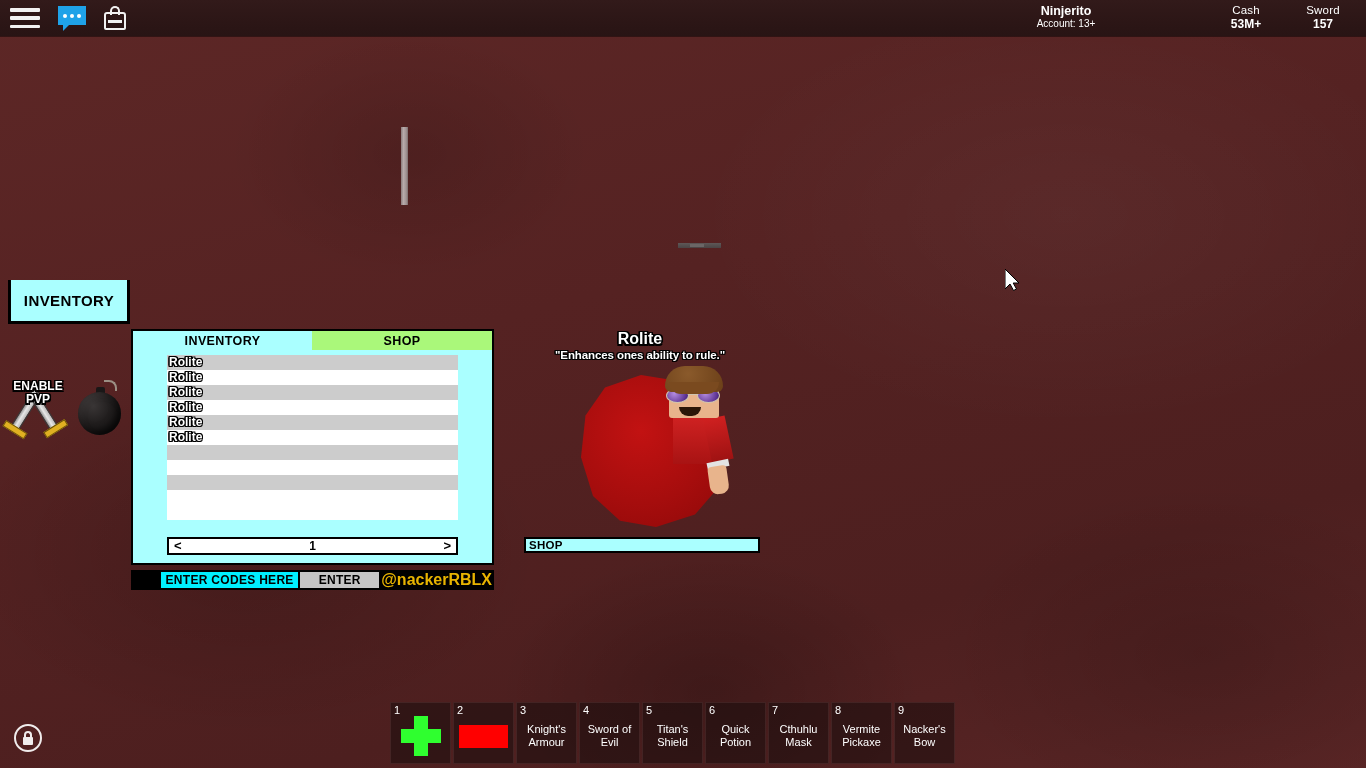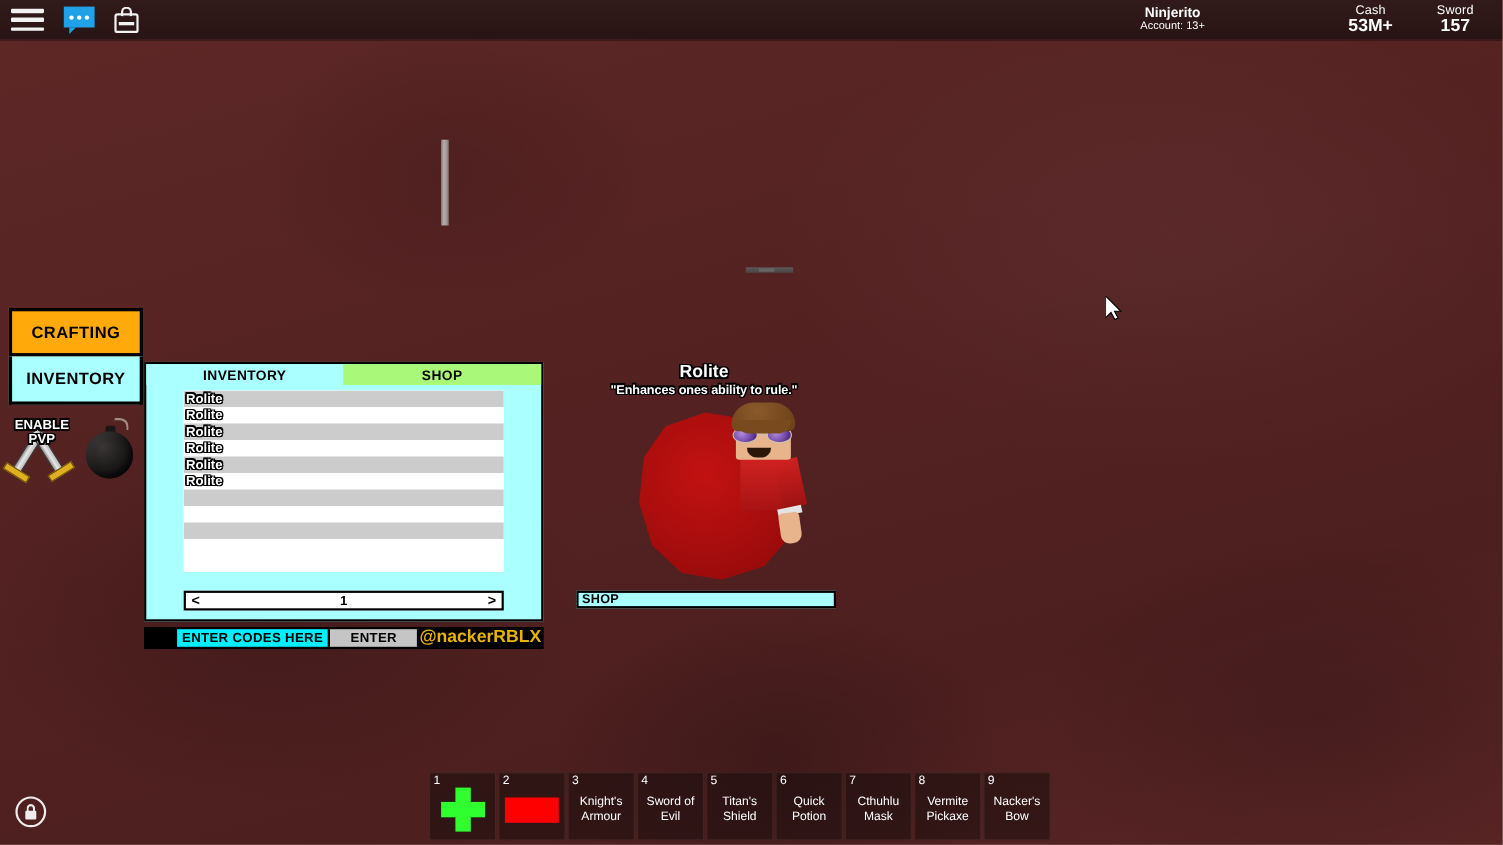--- a/index.html
+++ b/index.html
@@ -75,21 +75,21 @@
     position: absolute; left: 4px; top: 14px; width: 14px; height: 3px;
     background: #f2f2f2;
   }
 
   #topbar-stats {
     position: absolute; right: 0; top: 0; height: 36px;
     color: #ffffff;
   }
   .stat-block { position: absolute; text-align: center; top: 4px; }
   .stat-label { font-size: 11.5px; font-weight: normal; line-height: 13px; letter-spacing: .2px; }
-  .stat-value { font-size: 16px; font-weight: bold; line-height: 14px; }
+  .stat-value { font-size: 12px; font-weight: bold; line-height: 14px; }
   .player-name { font-size: 12.5px; font-weight: bold; line-height: 14px; }
   .player-sub { font-size: 10px; font-weight: normal; line-height: 12px; }
 
   
   .world-obj { position: absolute; }
   #pillar-far {
     left: 401px; top: 127px; width: 7px; height: 78px;
     background: linear-gradient(90deg,#8d7f7f,#bdb2b2 35%,#a49898 75%,#7e7070);
     opacity: .95;
   }
@@ -432,21 +432,20 @@
         <div class="stat-value">53M+</div>
       </div>
       <div class="stat-block" style="right:8px; width:70px;">
         <div class="stat-label">Sword</div>
         <div class="stat-value">157</div>
       </div>
     </div>
   </div>
 
   <div id="left-menu">
-    <div class="menu-btn crafting">CRAFTING</div>
     <div class="menu-btn inventory">INVENTORY</div>
   </div>
 
   <div id="pvp-row">
     <div class="pvp-icon">
       <div class="sword a"></div>
       <div class="sword b"></div>
       <div class="pvp-text">
         <span>ENABLE</span><br>
         <span>PVP</span>

